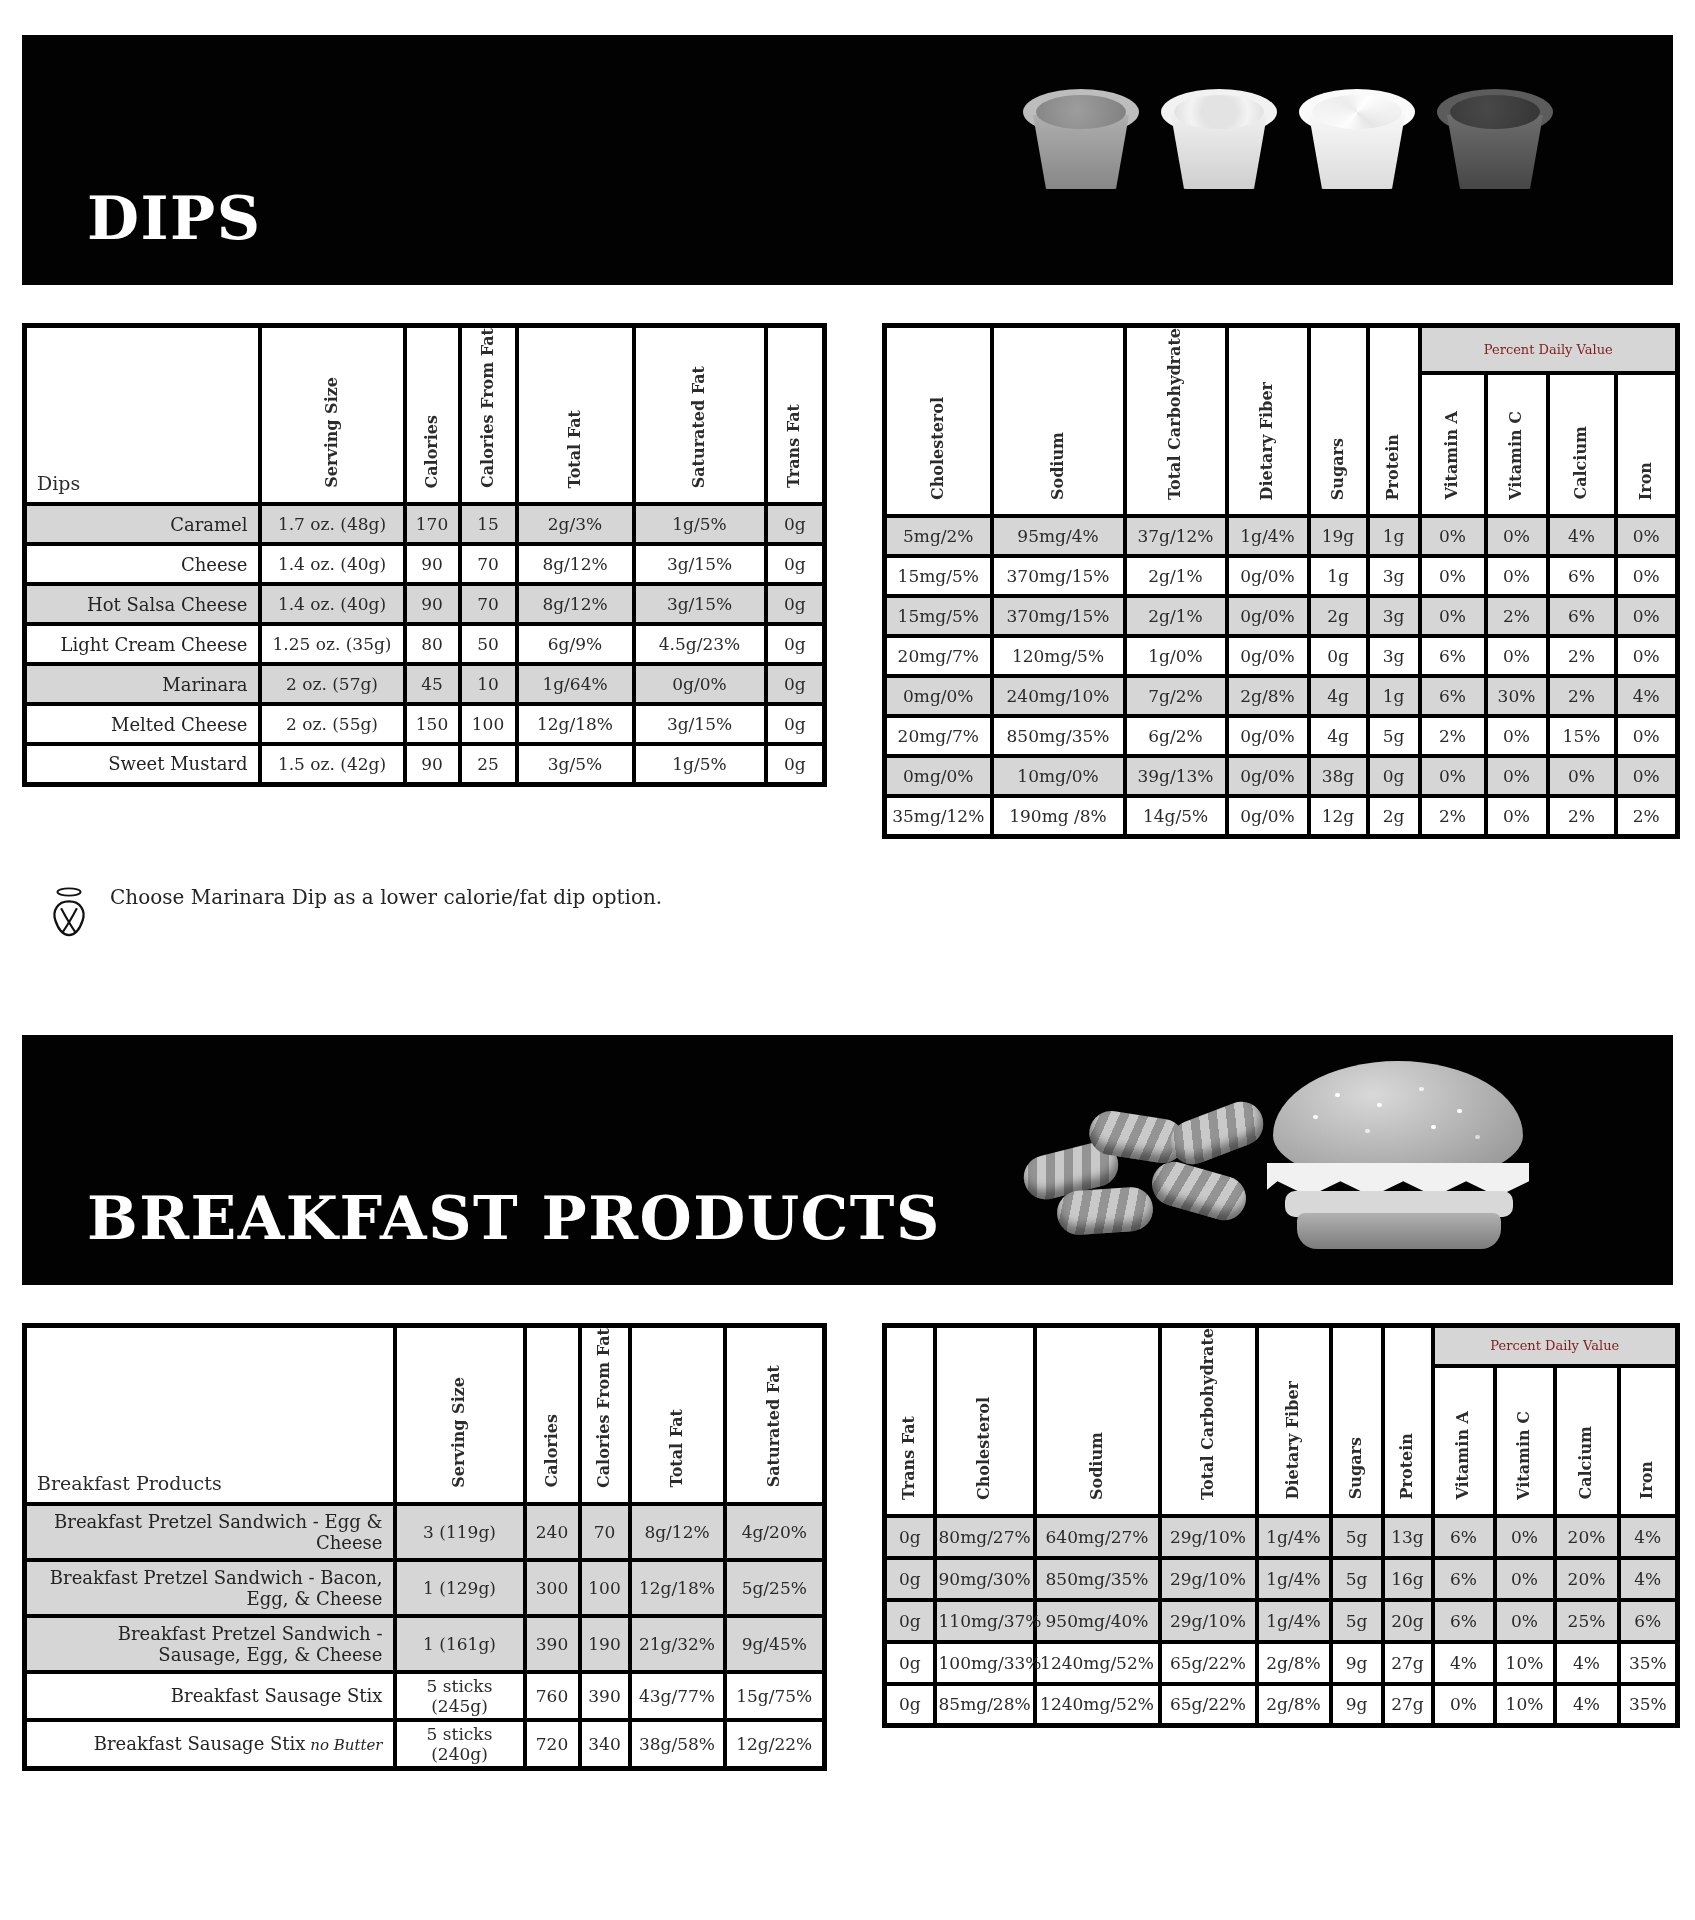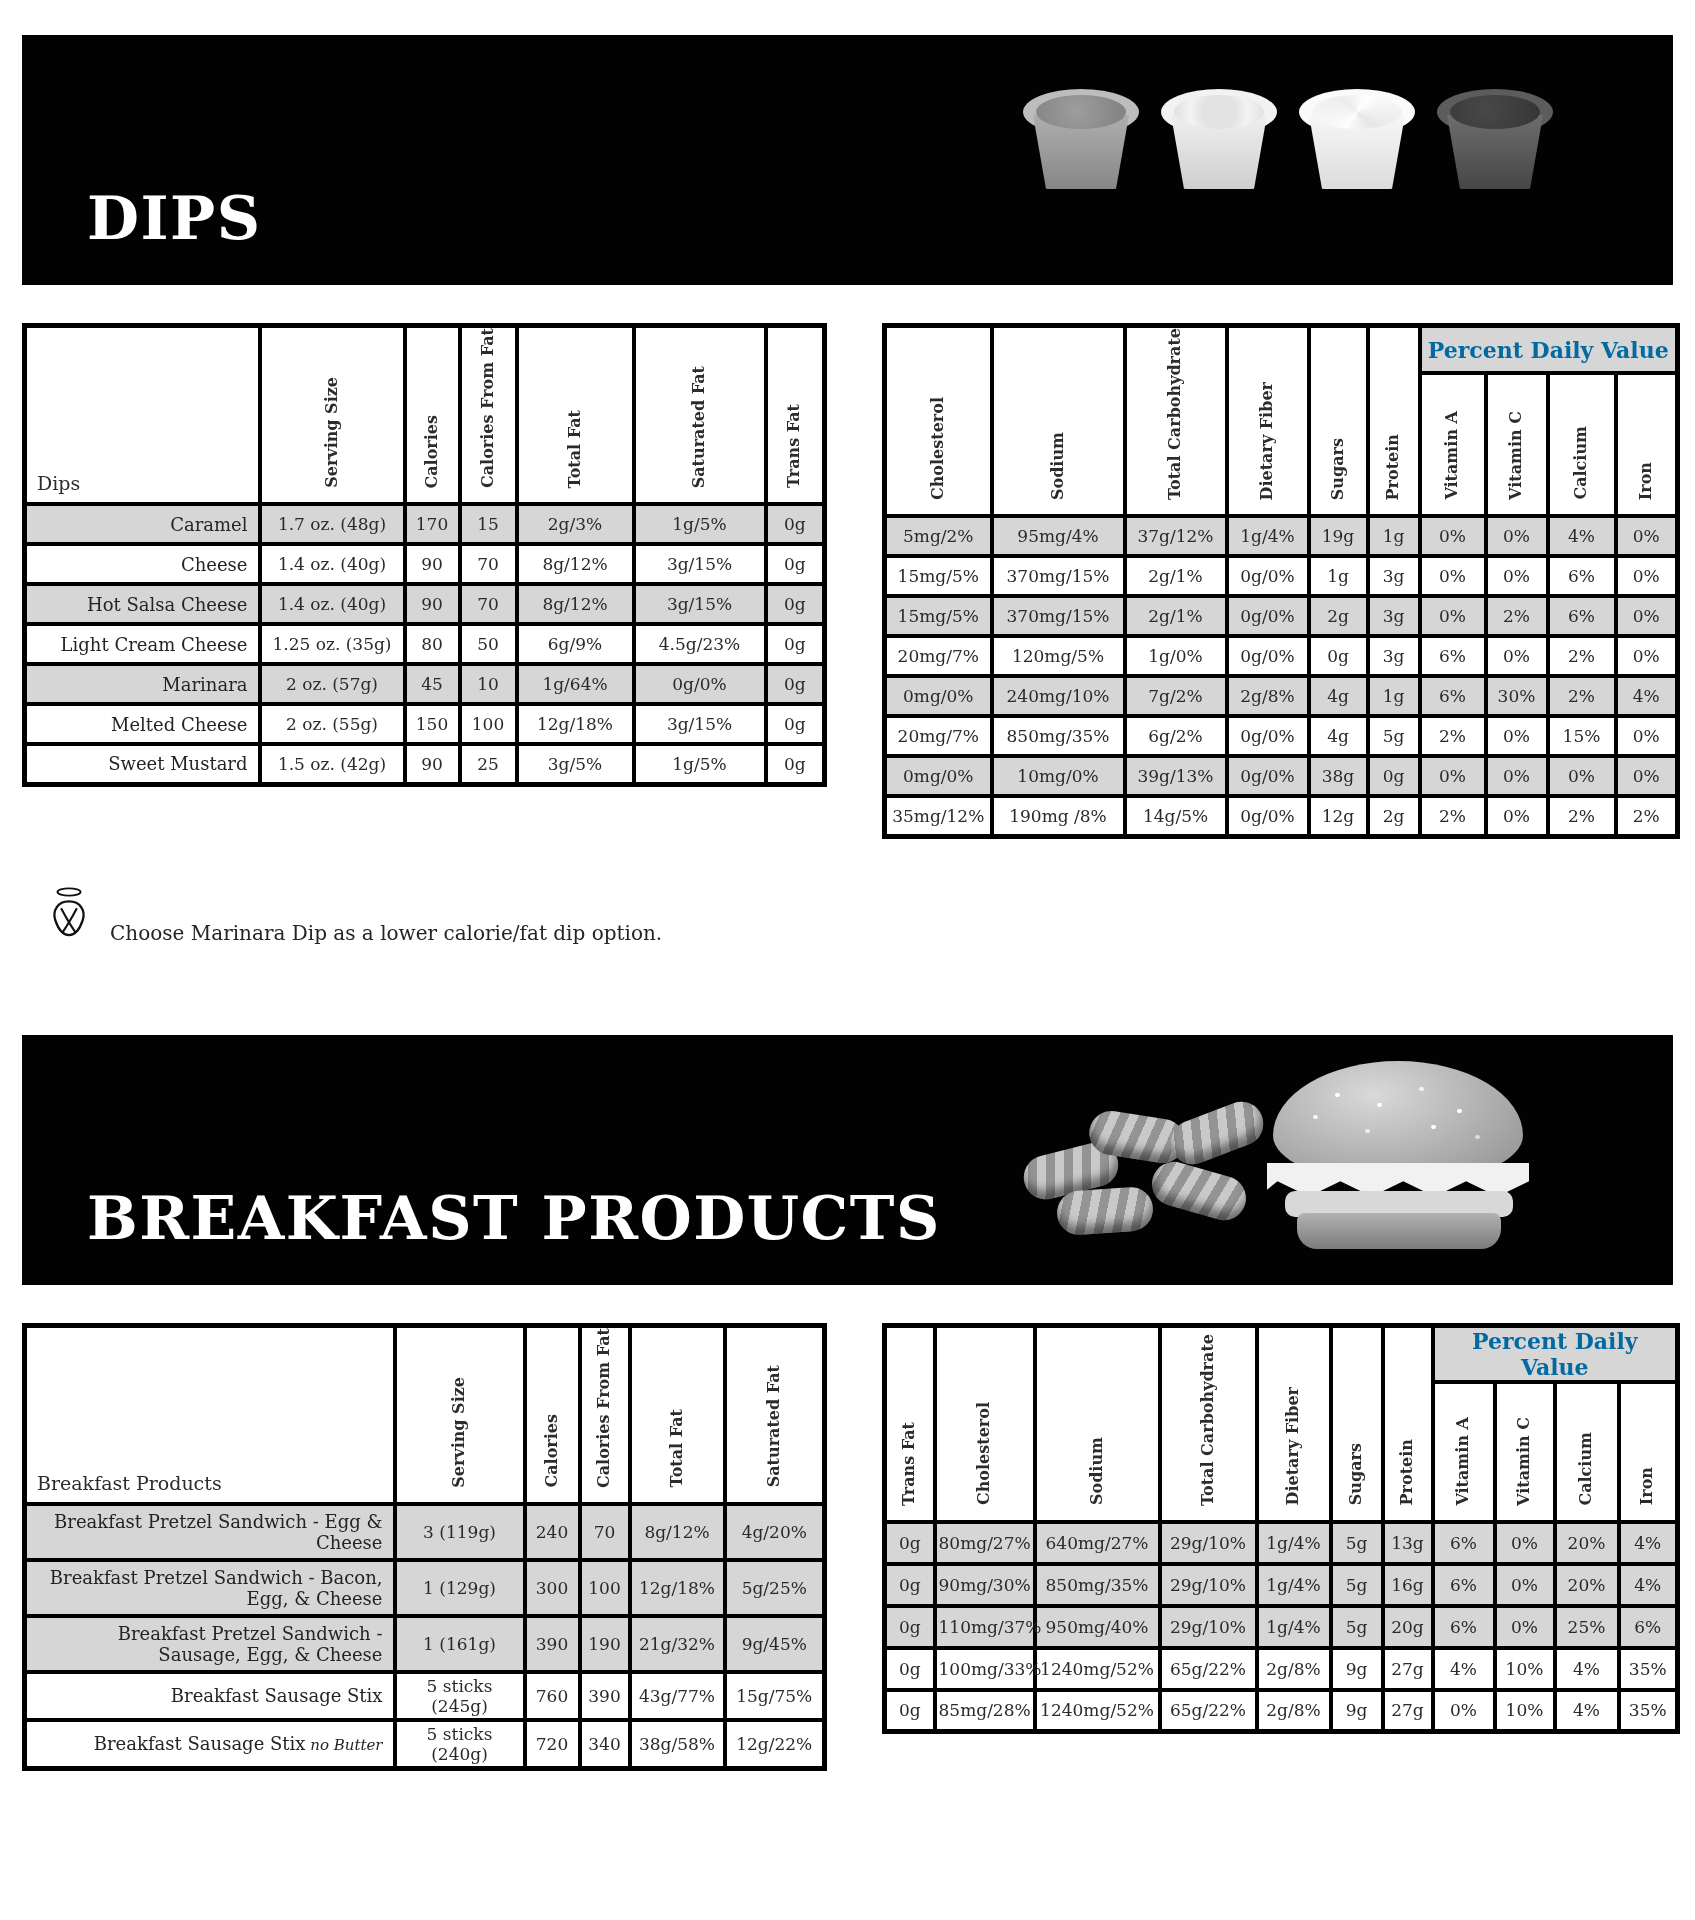--- a/index.html
+++ b/index.html
@@ -55,38 +55,38 @@
 
   
   .tables{display:flex;margin-left:22px;gap:55px;margin-top:38px;align-items:flex-start}
   table.nutri{border-collapse:collapse;table-layout:fixed;border:5px solid #000;background:#fff}
   .left-table{width:800px}
   .right-table{width:793px}
   .nutri th,.nutri td{border:4px solid #000;background:#fff}
   .vert{vertical-align:bottom;text-align:center;padding-bottom:10px}
   .vtext{display:inline-block;writing-mode:vertical-rl;transform:rotate(180deg);font-size:16px;line-height:1.05;color:#2c2c2c;white-space:nowrap}
   .corner{vertical-align:bottom;text-align:left;padding:0 6px 8px 10px;font-size:19px;font-weight:400;color:#2c2c2c}
-  .pdv-head{text-align:center;font-size:22px;font-weight:700;background:#d6d6d6 !important;color:#0369a1}
+  .pdv-head{text-align:center;font-size:13px;font-weight:400;background:#d6d6d6 !important;color:#7f1d1d}
   td.val{text-align:center;font-size:17px;color:#2a2a2a;padding:2px 2px}
   th.rname{text-align:right;font-weight:400;font-size:18px;padding:5px 10px;color:#242424}
   .rsub{font-style:italic;font-size:15px}
   tr.shade td,tr.shade th{background:#d6d6d6}
 
   .sec-dips .left-table thead tr{height:152px}
   .sec-dips .right-table thead tr:first-child{height:38px}
   .sec-dips .right-table thead tr:last-child{height:114px}
   .sec-dips tbody tr{height:40px}
 
   .sec-bfast .left-table thead tr{height:178px}
   .sec-bfast .right-table thead tr:first-child{height:38px}
   .sec-bfast .right-table thead tr:last-child{height:140px}
   .sec-bfast tbody tr{height:42px}
 
   
-  .note{margin:46px 0 0 48px;display:flex;align-items:flex-end;gap:20px}
+  .note{margin:46px 0 0 48px;display:flex;align-items:flex-start;gap:20px}
   .note-text{font-size:20px;color:#242424}
 </style>
 </head>
 <body>
 
 <section class="sec-dips">
   <header class="banner first">
     <h1>DIPS</h1>
     <div class="cups">
       <div class="cup cup1">

